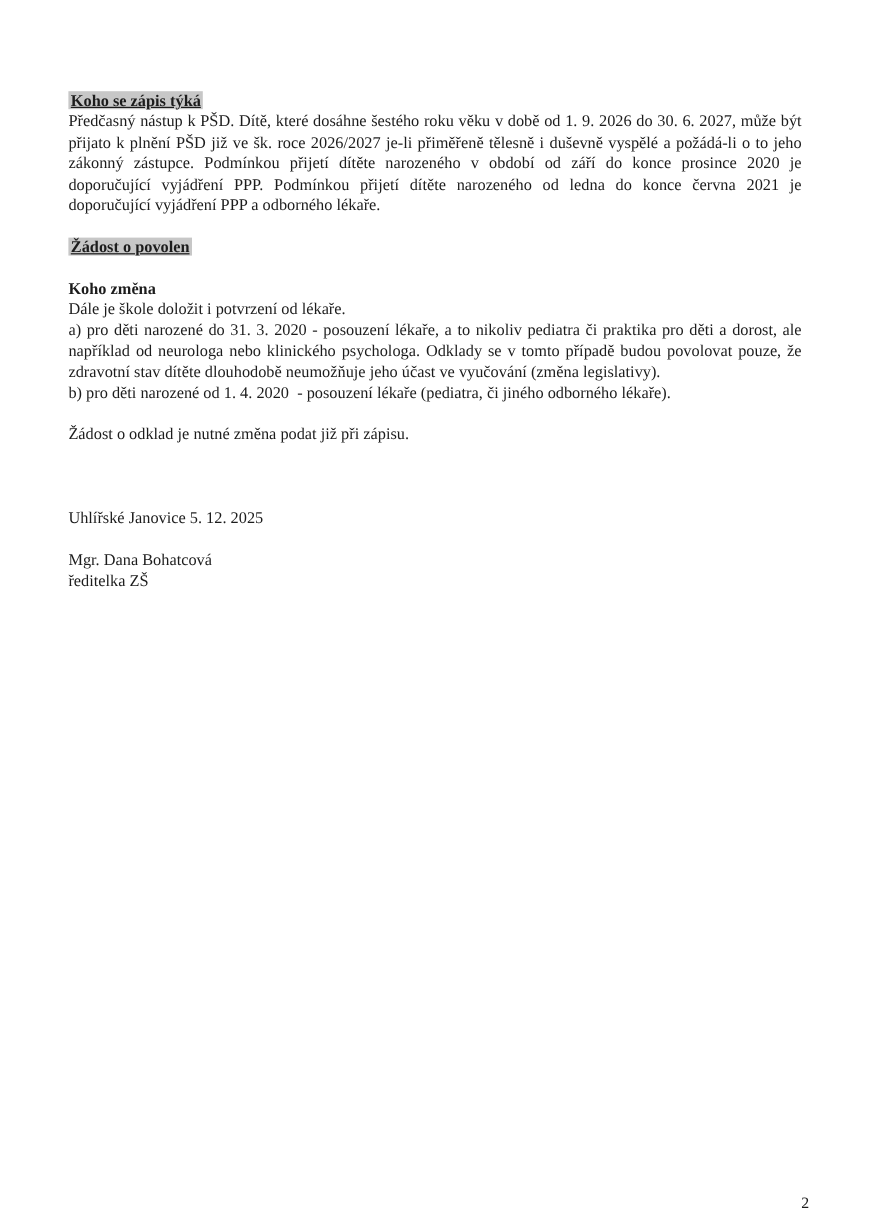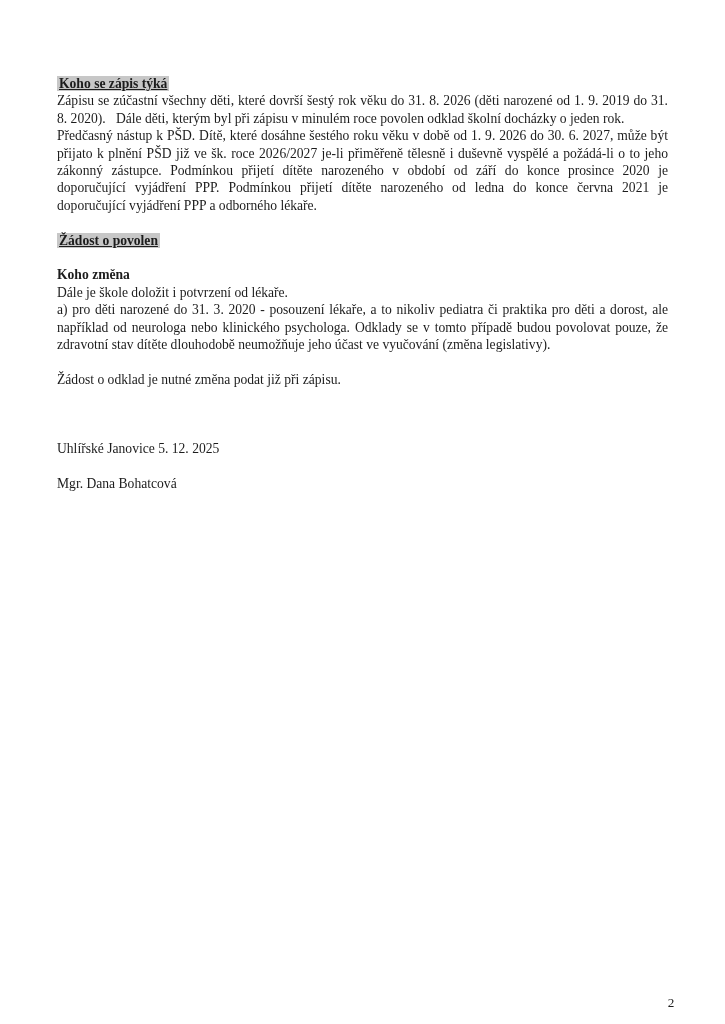--- a/index.html
+++ b/index.html
@@ -49,50 +49,51 @@
   }
 </style>
 </head>
 <body>
 
 <div class="page">
   <div class="content">
 
     <div class="block"><span class="hl underline bold">Koho se zápis týká</span></div>
 
-    <p class="block">Zápisu se zúčastní všechny děti, které dovrší šestý rok věku do 31. 8. 2026 (děti narozené od 1. 9. 2019 do 31. 8. 2020).&nbsp;&nbsp; Dále děti, kterým byl při zápisu v minulém roce povolen odklad školní docházky o jeden rok.</p>
 
     <p class="block">Předčasný nástup k PŠD. Dítě, které dosáhne šestého roku věku v době od 1. 9. 2026 do 30. 6. 2027, může být přijato k plnění PŠD již ve šk. roce 2026/2027 je-li přiměřeně tělesně i duševně vyspělé a požádá-li o to jeho zákonný zástupce. Podmínkou přijetí dítěte narozeného v období od září do konce prosince 2020 je doporučující vyjádření PPP. Podmínkou přijetí dítěte narozeného od ledna do konce června 2021 je doporučující vyjádření PPP a odborného lékaře.</p>
 
     <div class="spacer"></div>
 
     <div class="block"><span class="hl underline bold">Žádost o povolen</span></div>
 
     <div class="spacer"></div>
 
     <p class="block bold">Koho změna</p>
 
 
     <p class="block">Dále je škole doložit i potvrzení od lékaře.</p>
 
     <p class="block">a) pro děti narozené do 31. 3. 2020 - posouzení lékaře, a to nikoliv pediatra či praktika pro děti a dorost, ale například od neurologa nebo klinického psychologa. Odklady se v tomto případě budou povolovat pouze, že zdravotní stav dítěte dlouhodobě neumožňuje jeho účast ve vyučování (změna legislativy).</p>
 
+    <p class="block">b) pro děti narozené od 1. 4. 2020&nbsp; - posouzení lékaře (pediatra, či jiného odborného lékaře).</p>
 
     <div class="spacer"></div>
 
     <p class="block">Žádost o odklad je nutné změna podat již při zápisu.</p>
 
     <div class="spacer"></div>
 
 
     <div class="spacer"></div>
     <div class="spacer"></div>
 
     <p class="block">Uhlířské Janovice 5. 12. 2025</p>
 
     <div class="spacer"></div>
 
     <p class="block">Mgr. Dana Bohatcová</p>
+    <p class="block">ředitelka ZŠ</p>
 
   </div>
 
   <div class="page-number">2</div>
 </div>
 
 </body></html>

